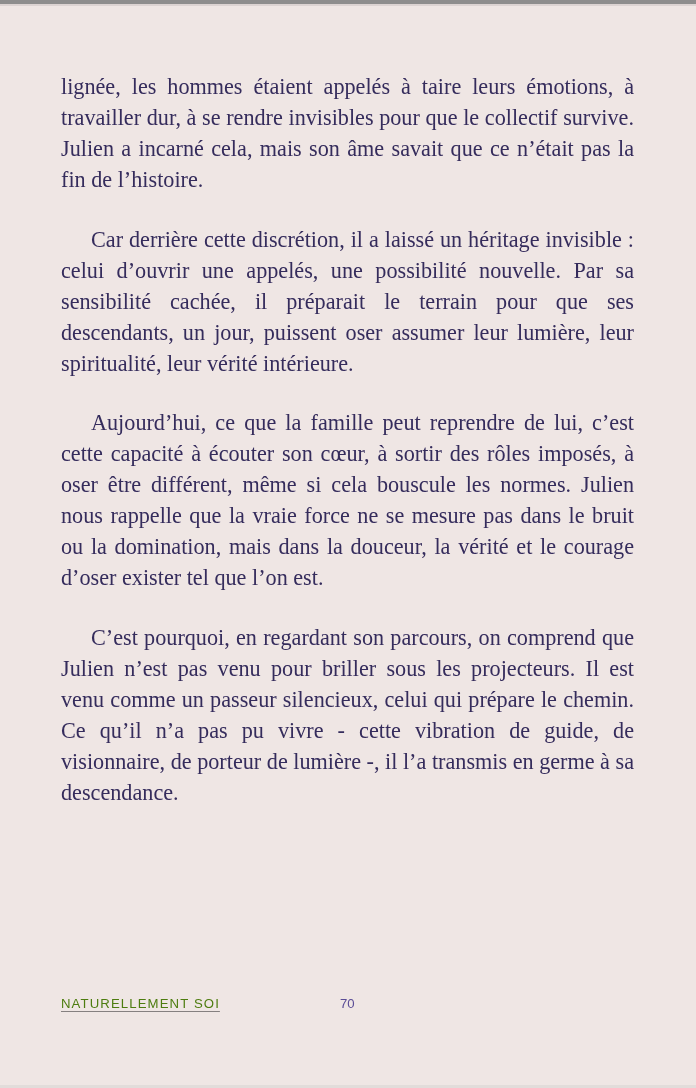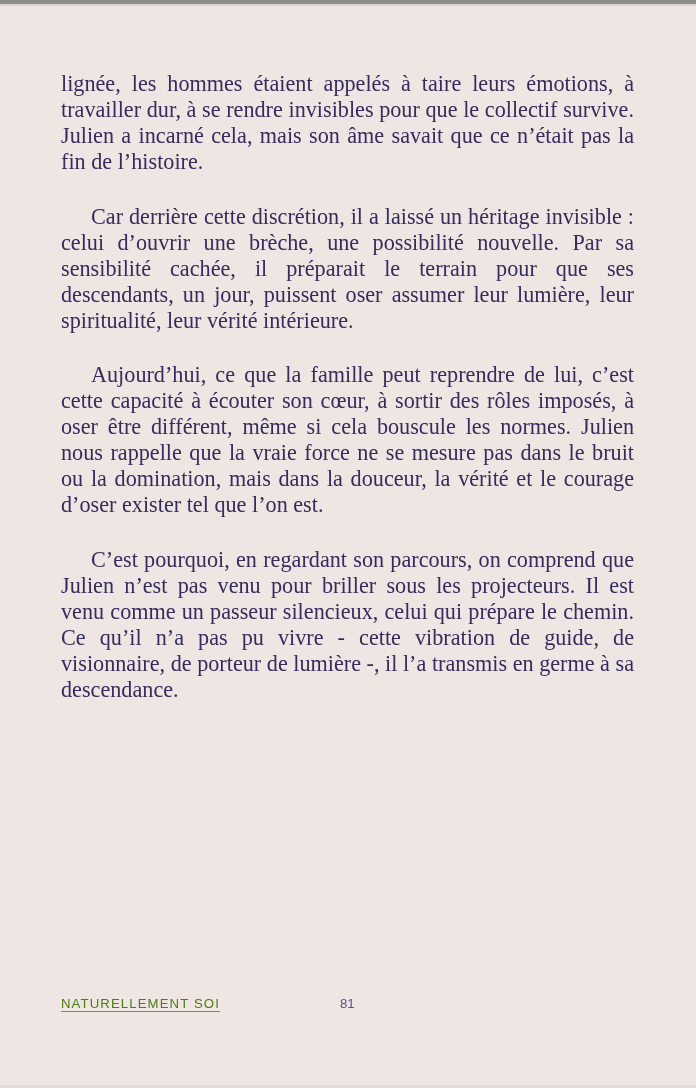--- a/index.html
+++ b/index.html
@@ -35,21 +35,21 @@
       height: 3px;
       background: #e2dcda;
     }
     .page-body {
       position: absolute;
       left: 61px;
       top: 71px;
       width: 573px;
       color: #352c5c;
       font-size: 22.2px;
-      line-height: 26px;
+      line-height: 31px;
       text-align: justify;
       text-align-last: left;
     }
     .page-body p {
       margin: 0 0 28.7px 0;
       hyphens: none;
     }
     .page-body p.indent {
       text-indent: 30px;
     }
@@ -82,23 +82,23 @@
     }
   </style>
 </head>
 <body>
 
 <div class="top-strip"></div>
 <div class="top-strip-shadow"></div>
 
 <div class="page-body">
   <p>lignée, les hommes étaient appelés à taire leurs émotions, à travailler dur, à se rendre invisibles pour que le collectif survive. Julien a incarné cela, mais son âme savait que ce n’était pas la fin de l’histoire.</p>
-  <p class="indent">Car derrière cette discrétion, il a laissé un héritage invisible : celui d’ouvrir une brèche, une possibilité nouvelle. Par sa sensibilité cachée, il préparait le terrain pour que ses descendants, un jour, puissent oser assumer leur lumière, leur spiritualité, leur vérité intérieure.</p>
+  <p class="indent">Car derrière cette discrétion, il a laissé un héritage invisible : celui d’ouvrir une appelés, une possibilité nouvelle. Par sa sensibilité cachée, il préparait le terrain pour que ses descendants, un jour, puissent oser assumer leur lumière, leur spiritualité, leur vérité intérieure.</p>
   <p class="indent">Aujourd’hui, ce que la famille peut reprendre de lui, c’est cette capacité à écouter son cœur, à sortir des rôles imposés, à oser être différent, même si cela bouscule les normes. Julien nous rappelle que la vraie force ne se mesure pas dans le bruit ou la domination, mais dans la douceur, la vérité et le courage d’oser exister tel que l’on est.</p>
   <p class="indent">C’est pourquoi, en regardant son parcours, on comprend que Julien n’est pas venu pour briller sous les projecteurs. Il est venu comme un passeur silencieux, celui qui prépare le chemin. Ce qu’il n’a pas pu vivre - cette vibration de guide, de visionnaire, de porteur de lumière -, il l’a transmis en germe à sa descendance.</p>
 </div>
 
 <div class="footer">
   <span class="footer-title">NATURELLEMENT SOI</span>
-  <span class="footer-page">81</span>
+  <span class="footer-page">70</span>
 </div>
 
 <div class="bottom-strip"></div>
 
 </body></html>

